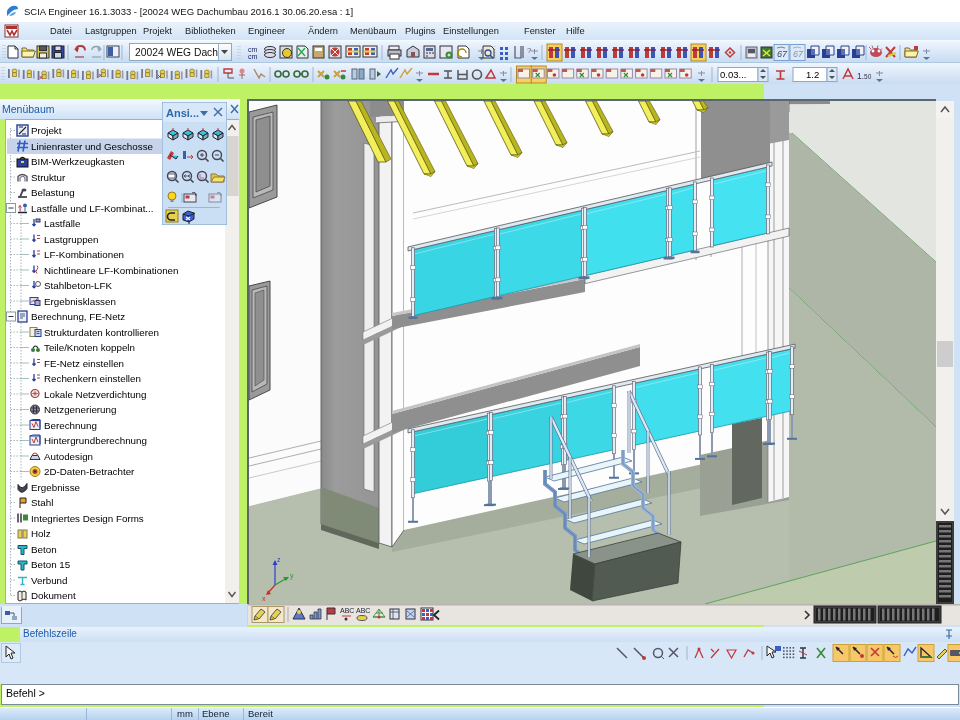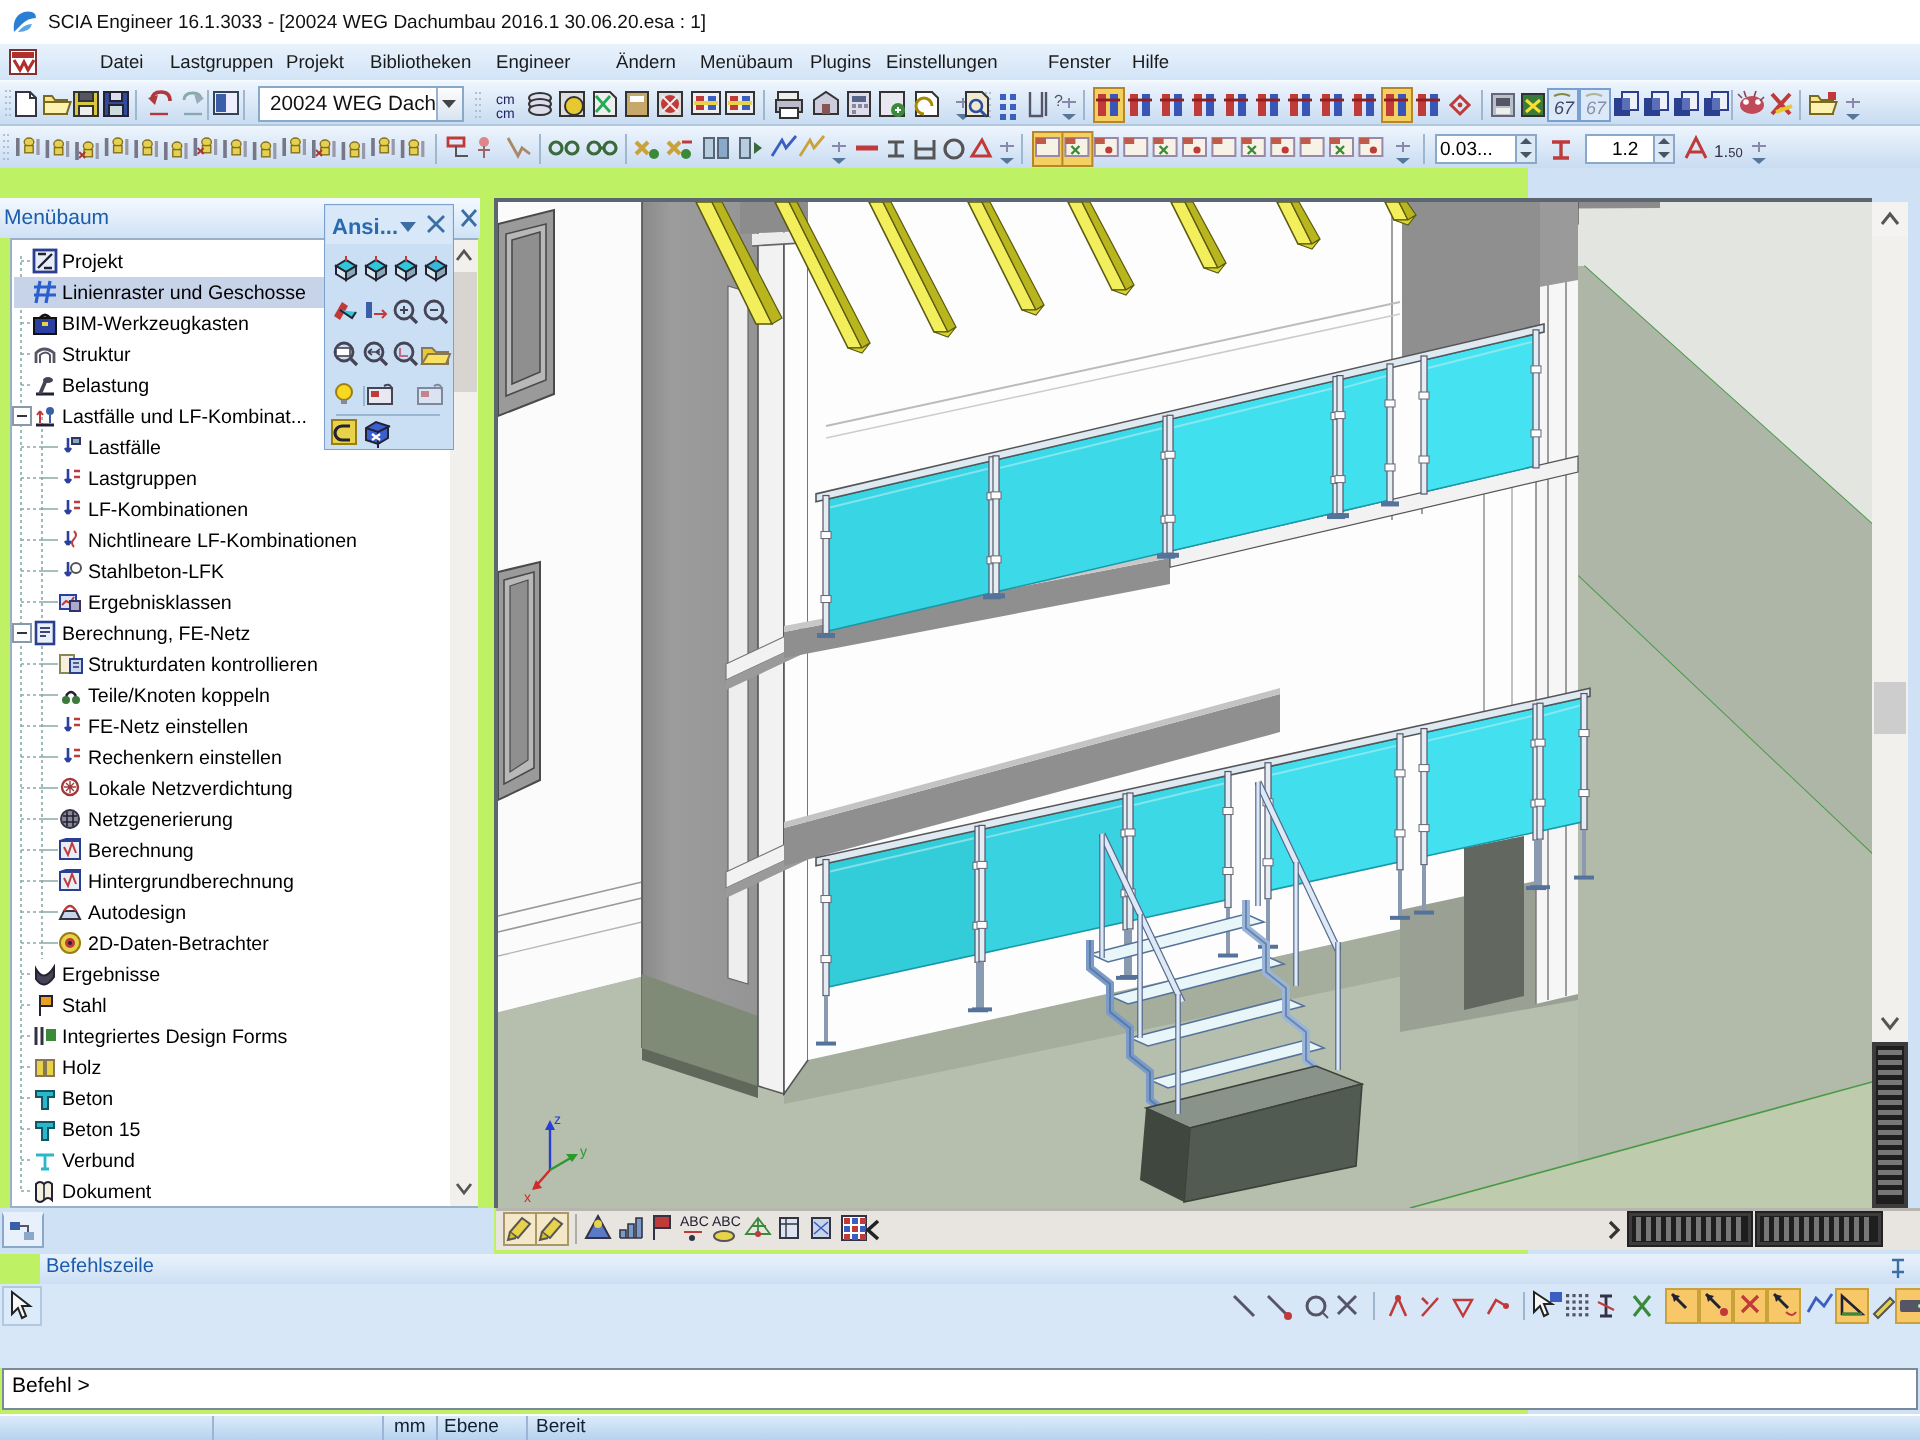--- a/index.html
+++ b/index.html
@@ -18,21 +18,21 @@
 #treebox { left:5px; top:119px; width:234px; height:485px; background:#ffffff; border:1px solid #9ab0c8; }
 #tsb { left:225px; top:120px; width:14px; height:483px; }
 #vp { left:247px; top:99px; width:689px; height:505px; background:#fff; border-left:2px solid #5c6670; border-top:2px solid #5c6670; }
 #vsb { left:936px; top:101px; width:18px; height:503px; }
 #vbot { left:248px; top:604px; width:712px; height:21px; }
 #cmdhead { left:0; top:627px; width:960px; height:15px; background:linear-gradient(#e8f2fc,#cddff4); font-size:10px; color:#1b5cab;margin-left:20px; }
 #cmdtools { left:0; top:642px; width:960px; height:22px; background:#d7e7f8; }
 #cmdgap { left:0; top:664px; width:960px; height:20px; background:#d7e7f8; }
 #cmdinput { left:1px; top:684px; width:958px; height:21px; background:#ffffff; border:1px solid #7a8a9a; font-size:10.5px; color:#000; }
 #statusbar { left:0; top:707px; width:960px; height:13px; background:linear-gradient(#dcebfa,#b6d2ef); border-top:1px solid #fff; font-size:9.5px; color:#123; }
-.scell { position:absolute; top:0px; height:13px; border-left:1px solid #9ab6d4;margin-left:20px; }
+.scell { position:absolute; top:0px; height:13px; border-left:1px solid #9ab6d4; }
 #palette { left:146px; top:102px; width:65px; height:123px;padding-left:16px; }
 </style>
 </head>
 <body>
 <div id="app">
   <div id="titlebar" class="abs">
     <svg class="abs" style="left:4px;top:3px" width="16" height="16" viewBox="0 0 16 16">
         <path d="M3 13 Q2 5 8 3 Q14 2 14 6 Q10 6 7 9 Q5 11 3 13 Z" fill="#2a7fd4"></path>
         <path d="M5 13 Q8 9 12 9 Q11 13 5 13 Z" fill="#5aa5e4"></path>
       </svg>

